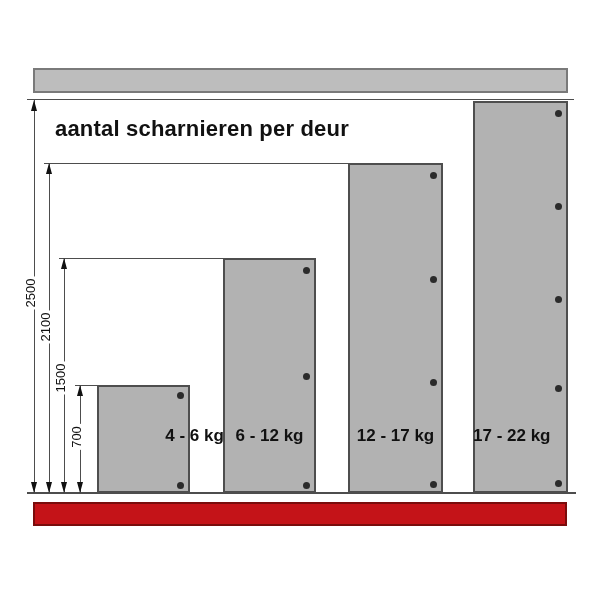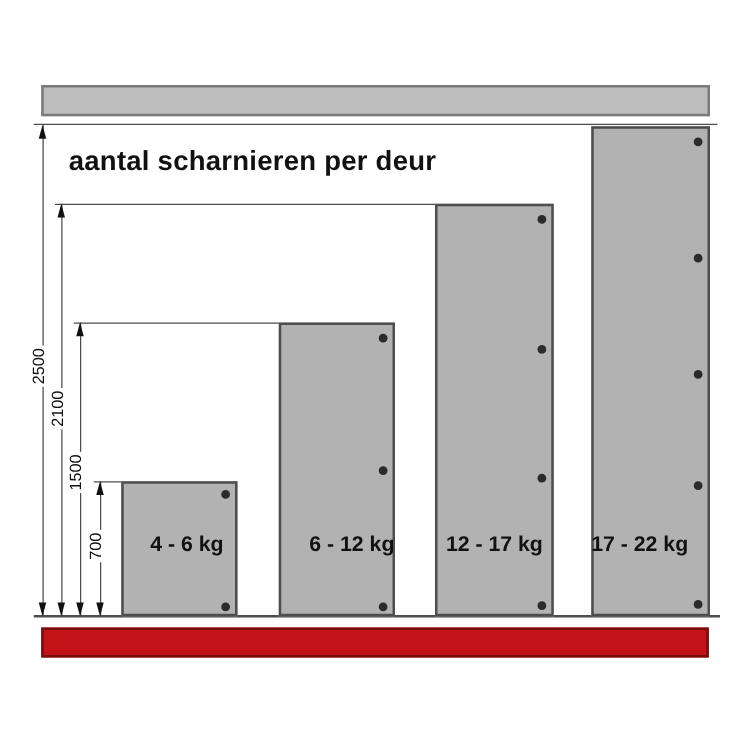--- a/index.html
+++ b/index.html
@@ -37,25 +37,25 @@
   <div id="layer-guides">
       <div class="hline" style="left: 27px; top: 99px; width: 547px; height: 1px; background: rgb(77, 77, 77);"></div>
       <div class="hline" style="left: 27px; top: 492px; width: 549px; height: 2px; background: rgb(77, 77, 77);"></div>
     </div>
   <div id="layer-rails">
       <div class="rail" style="left: 33px; top: 68px; width: 535px; height: 25px; background: rgb(189, 189, 189); border: 2px solid rgb(122, 122, 122);"></div>
       <div class="rail" style="left: 33px; top: 502px; width: 534px; height: 24px; background: rgb(196, 19, 24); border: 2px solid rgb(122, 12, 12);"></div>
     </div>
   <div id="layer-doors">
       <div class="door" style="left: 97px; top: 385px; width: 93px; height: 108px; background: rgb(178, 178, 178); border: 2px solid rgb(78, 78, 78);"></div>
-      <div class="door-label" style="left: 97px; top: 426px; width: 105px; color: rgb(17, 17, 17);">4 - 6 kg</div>
+      <div class="door-label" style="left: 97px; top: 426px; width: 105px; color: rgb(17, 17, 17); padding-left: 45px;">4 - 6 kg</div>
       <div class="hinge-dot" style="left: 177px; top: 392px; background: rgb(43, 43, 43);"></div>
       <div class="hinge-dot" style="left: 177px; top: 482px; background: rgb(43, 43, 43);"></div>
       <div class="door" style="left: 223px; top: 258px; width: 93px; height: 235px; background: rgb(178, 178, 178); border: 2px solid rgb(78, 78, 78);"></div>
-      <div class="door-label" style="left: 223px; top: 426px; width: 93px; color: rgb(17, 17, 17); margin-left: 12px;">6 - 12 kg</div>
+      <div class="door-label" style="left: 223px; top: 426px; width: 93px; color: rgb(17, 17, 17);">6 - 12 kg</div>
       <div class="hinge-dot" style="left: 303px; top: 267px; background: rgb(43, 43, 43);"></div>
       <div class="hinge-dot" style="left: 303px; top: 373px; background: rgb(43, 43, 43);"></div>
       <div class="hinge-dot" style="left: 303px; top: 482px; background: rgb(43, 43, 43);"></div>
       <div class="door" style="left: 348px; top: 163px; width: 95px; height: 330px; background: rgb(178, 178, 178); border: 2px solid rgb(78, 78, 78);"></div>
       <div class="door-label" style="left: 348px; top: 426px; width: 95px; color: rgb(17, 17, 17);">12 - 17 kg</div>
       <div class="hinge-dot" style="left: 430px; top: 172px; background: rgb(43, 43, 43);"></div>
       <div class="hinge-dot" style="left: 430px; top: 276px; background: rgb(43, 43, 43);"></div>
       <div class="hinge-dot" style="left: 430px; top: 379px; background: rgb(43, 43, 43);"></div>
       <div class="hinge-dot" style="left: 430px; top: 481px; background: rgb(43, 43, 43);"></div>
       <div class="door" style="left: 473px; top: 101px; width: 95px; height: 392px; background: rgb(178, 178, 178); border: 2px solid rgb(78, 78, 78);"></div>

